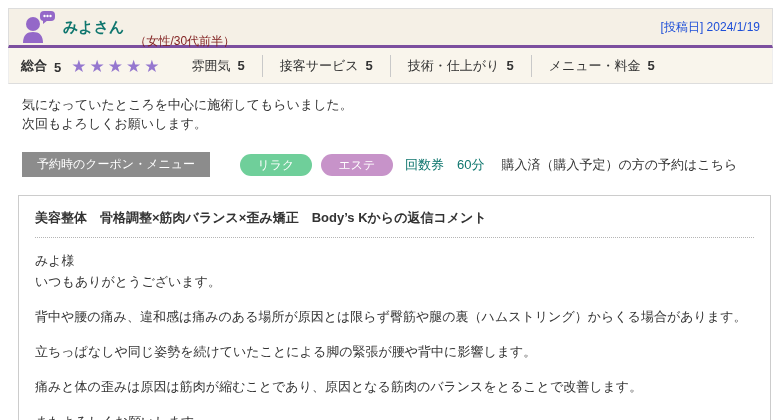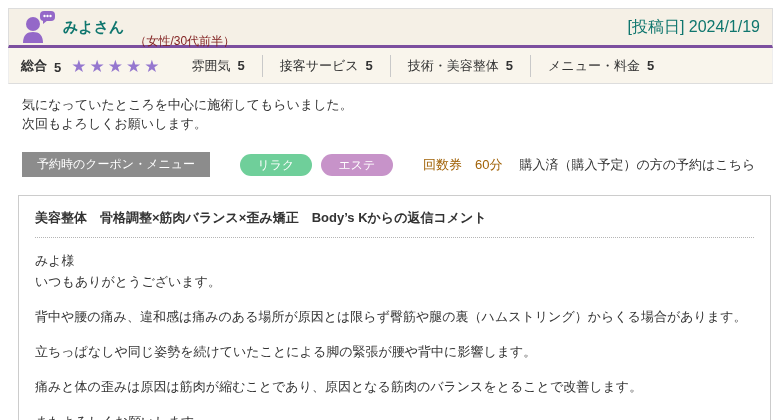--- a/index.html
+++ b/index.html
@@ -15,21 +15,21 @@
   .review-header {
     display:flex; align-items:center;
     background:#f5f0e6;
     border:1px solid #ddd;
     border-bottom:3px solid #7c4f9f;
     height:36px; padding:0 12px;
   }
   .avatar { width:36px; height:32px; margin-right:6px; flex:0 0 auto; }
   .username { font-weight:bold; font-size:15px; color:#0f766e; }
   .profile  { color:#7f1d1d; font-size:12px; margin-left:10px;margin-top:28px; }
-  .post-date { margin-left:auto; color:#0f766e; font-size:16px; }
+  .post-date { margin-left:auto; color:#1d4ed8; font-size:12px; }
 
   
   .ratings {
     display:flex; align-items:center;
     background:#f9f5ec;
     border-left:1px solid #eee; border-right:1px solid #eee;
     border-bottom:1px solid #ddd;
     height:35px; padding:0 12px;
   }
   .rating-overall { display:flex; align-items:flex-end; }
@@ -46,21 +46,21 @@
   
   .coupon-row { display:flex; align-items:center; margin:19px 0 0 14px; }
   .coupon-label { background:#8c8c8c; color:#fff; font-size:12px; padding:4px 15px; flex:0 0 auto; }
   .tag-pill {
     color:#fff; font-size:12px; line-height:1;
     padding:5px 0; width:72px; text-align:center;
     border-radius:12px; flex:0 0 auto;
   }
   .tag-riraku { background:#6fcf9a; margin-left:30px; }
   .tag-este   { background:#c793c9; margin-left:9px;text-align:center; }
-  .menu-text { margin-left:30px; color:#a16207; }
+  .menu-text { margin-left:12px; color:#0f766e; }
   .menu-link { margin-left:17px; color:#333; cursor:pointer; }
 
   
   .reply-box {
     margin:18px 2px 0 10px;
     border:1px solid #ccc; background:#fff;
     padding:13px 16px 14px;
     min-height:220px;
   }
   .reply-title { font-weight:bold; font-size:13px; color:#333; margin:0; }
@@ -98,21 +98,21 @@
     </span>
     <span class="rating-item">
       <span class="rating-label">雰囲気</span>
       <span class="rating-value">5</span>
     </span>
     <span class="rating-item">
       <span class="rating-label">接客サービス</span>
       <span class="rating-value">5</span>
     </span>
     <span class="rating-item">
-      <span class="rating-label">技術・美容整体</span>
+      <span class="rating-label">技術・仕上がり</span>
       <span class="rating-value">5</span>
     </span>
     <span class="rating-item">
       <span class="rating-label">メニュー・料金</span>
       <span class="rating-value">5</span>
     </span>
   </div>
 
   <div class="review-text">
     <div>気になっていたところを中心に施術してもらいました。</div>

